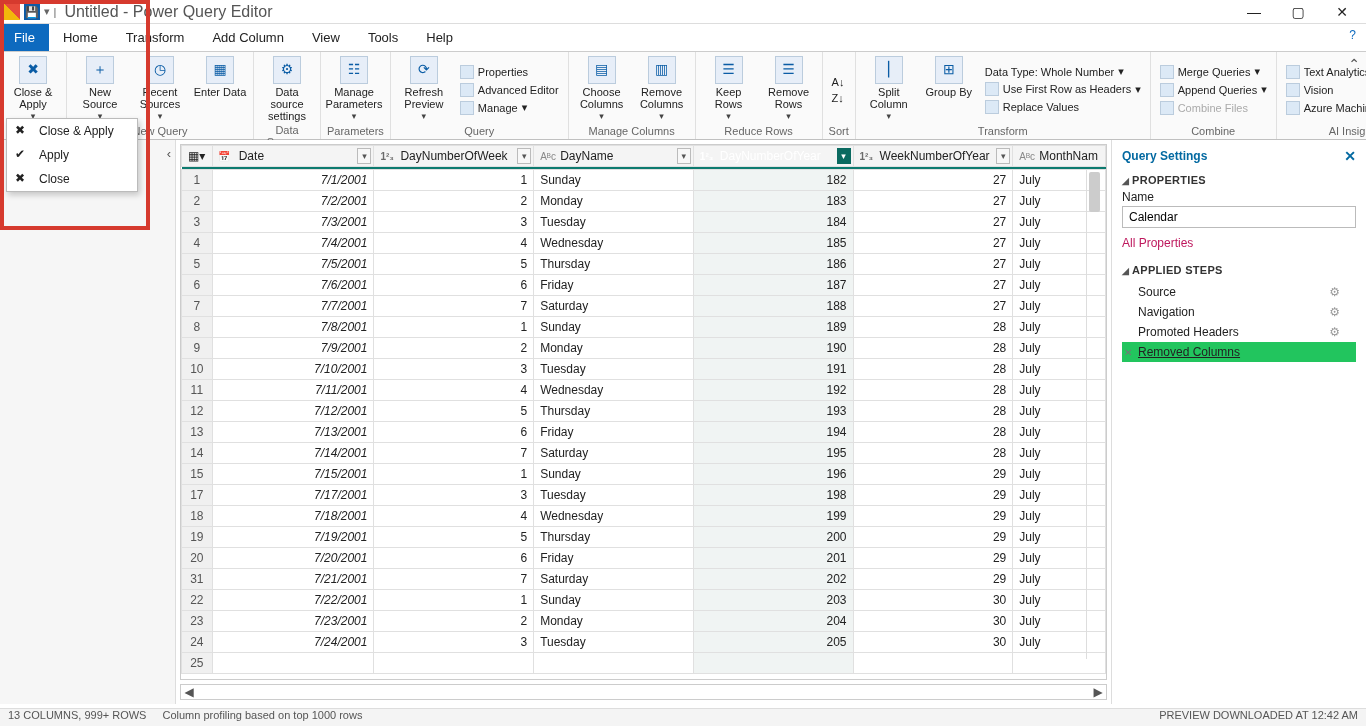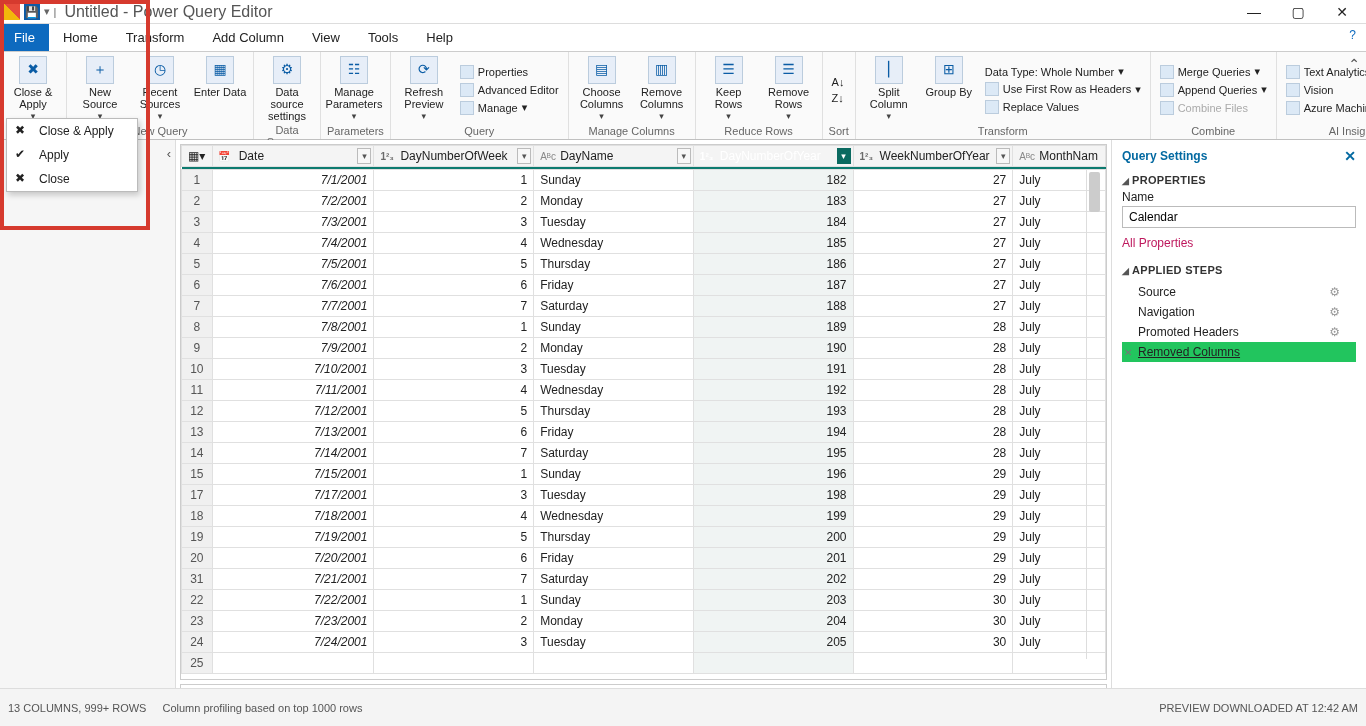--- a/index.html
+++ b/index.html
@@ -68,21 +68,21 @@
 .sect { font-weight:bold; font-size:11px; color:#333; margin:6px 0 4px 0; letter-spacing:.3px;}
 .sect::before { content:"◢ "; font-size:9px; color:#555;}
 .prop-label { font-size:12px; margin:4px 0 2px 0;}
 .prop-input { width:100%; border:1px solid #bbb; padding:3px 6px; font-size:12px;}
 .link { color:#be185d; margin-top:8px; display:inline-block;}
 .steps { margin-top:6px;}
 .step { display:flex; align-items:center; gap:6px; padding:3px 16px; font-size:12px; position:relative;}
 .step .gear { margin-left:auto; color:#999;}
 .step.sel { background:#22c55e;text-decoration:underline;}
 .step.sel::before { content:"✕"; position:absolute; left:2px; color:#777; font-size:10px;}
-.statusbar { position:absolute; bottom:0; left:0; right:0; height:38px; background:#f4f4f4; border-top:1px solid #ddd; display:flex; align-items:center; padding:0 8px; font-size:11px; color:#555;}
+.statusbar { position:absolute; bottom:0; left:0; right:0; height:18px; background:#f4f4f4; border-top:1px solid #ddd; display:flex; align-items:flex-start; padding:0 8px; font-size:11px; color:#555;}
 .statusbar .right { margin-left:auto;}
 </style>
 </head>
 <body>
 
 <div class="titlebar">
   <div class="qat">
     <span class="qat-icon qat-logo"></span>
     <span class="qat-icon qat-save">💾</span>
     <span class="qat-sep">▾</span>

